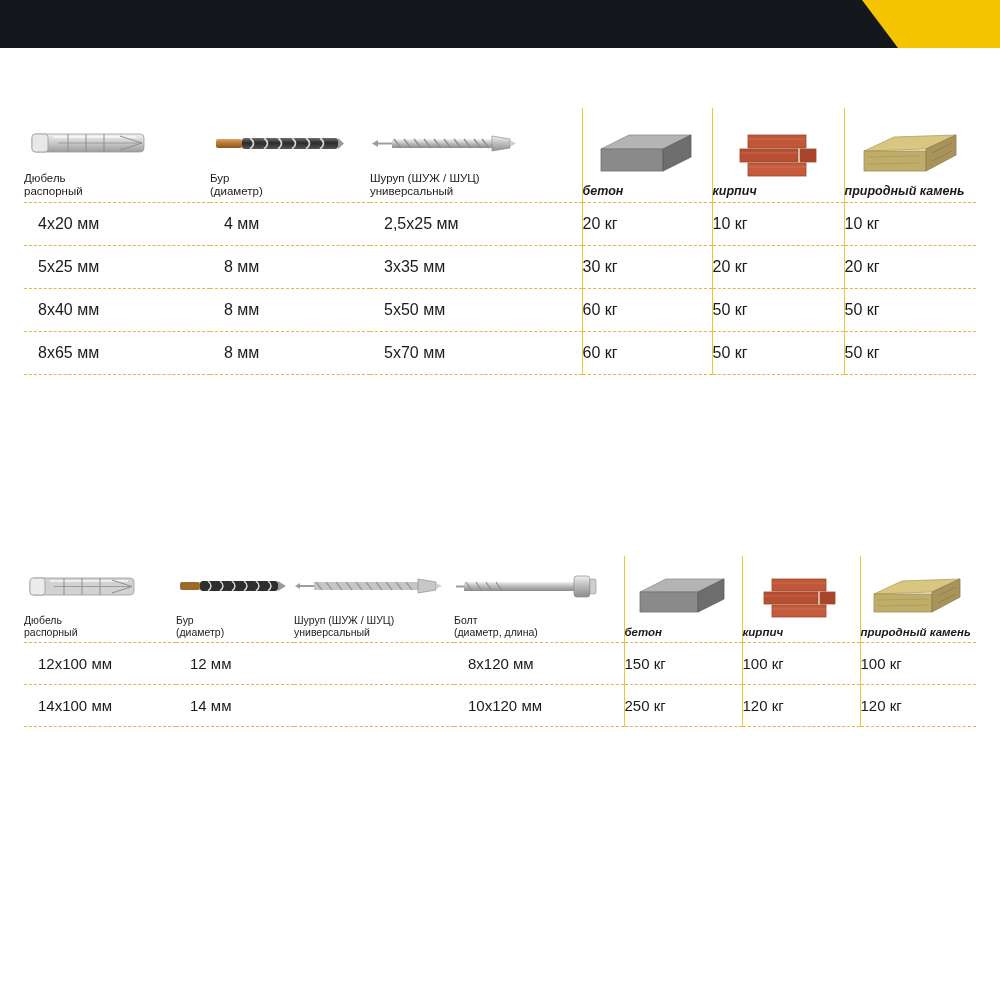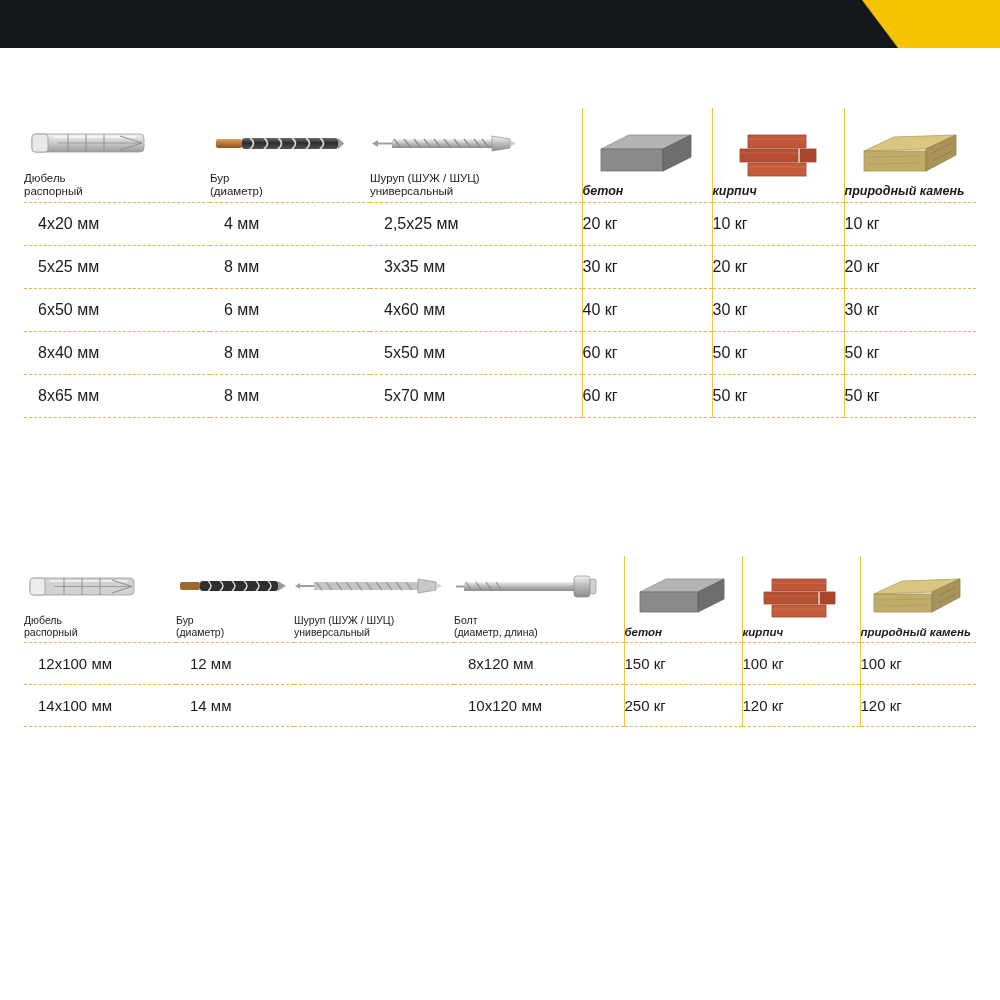--- a/index.html
+++ b/index.html
@@ -271,28 +271,20 @@
       </tr>
       <tr class="datarow">
         <td>5x25 мм</td>
         <td>8 мм</td>
         <td>3x35 мм</td>
         <td class="num sep-left">30 кг</td>
         <td class="num sep-left">20 кг</td>
         <td class="num sep-left">20 кг</td>
       </tr>
       <tr class="datarow">
-        <td>6x50 мм</td>
-        <td>6 мм</td>
-        <td>4x60 мм</td>
-        <td class="num sep-left">40 кг</td>
-        <td class="num sep-left">30 кг</td>
-        <td class="num sep-left">30 кг</td>
-      </tr>
-      <tr class="datarow">
         <td>8x40 мм</td>
         <td>8 мм</td>
         <td>5x50 мм</td>
         <td class="num sep-left">60 кг</td>
         <td class="num sep-left">50 кг</td>
         <td class="num sep-left">50 кг</td>
       </tr>
       <tr class="datarow lastrow">
         <td>8x65 мм</td>
         <td>8 мм</td>

